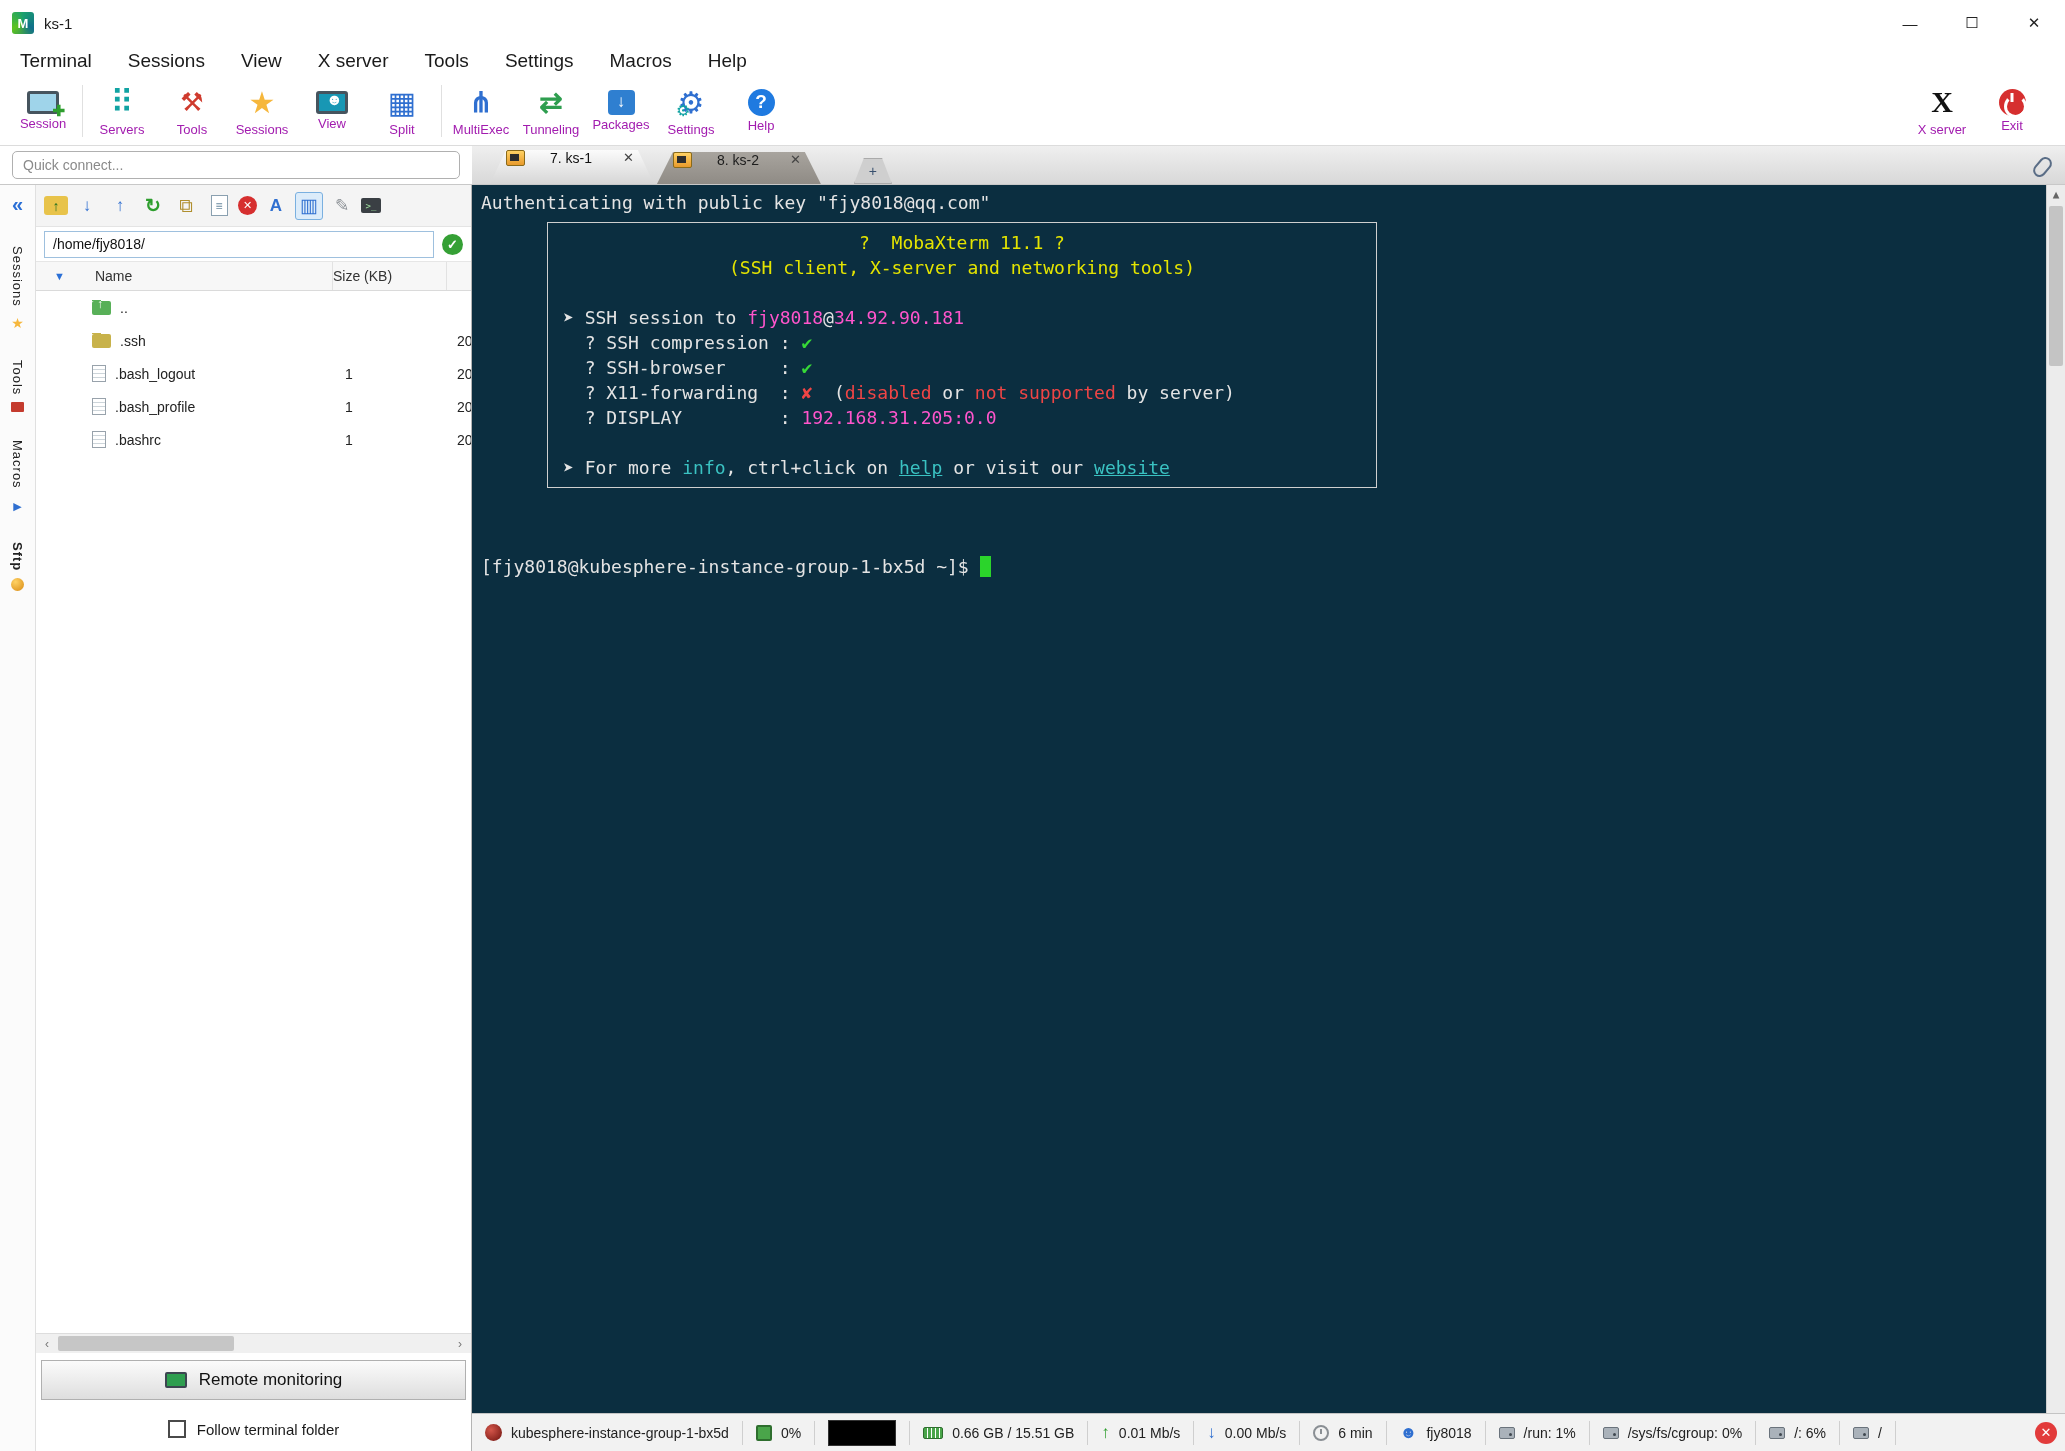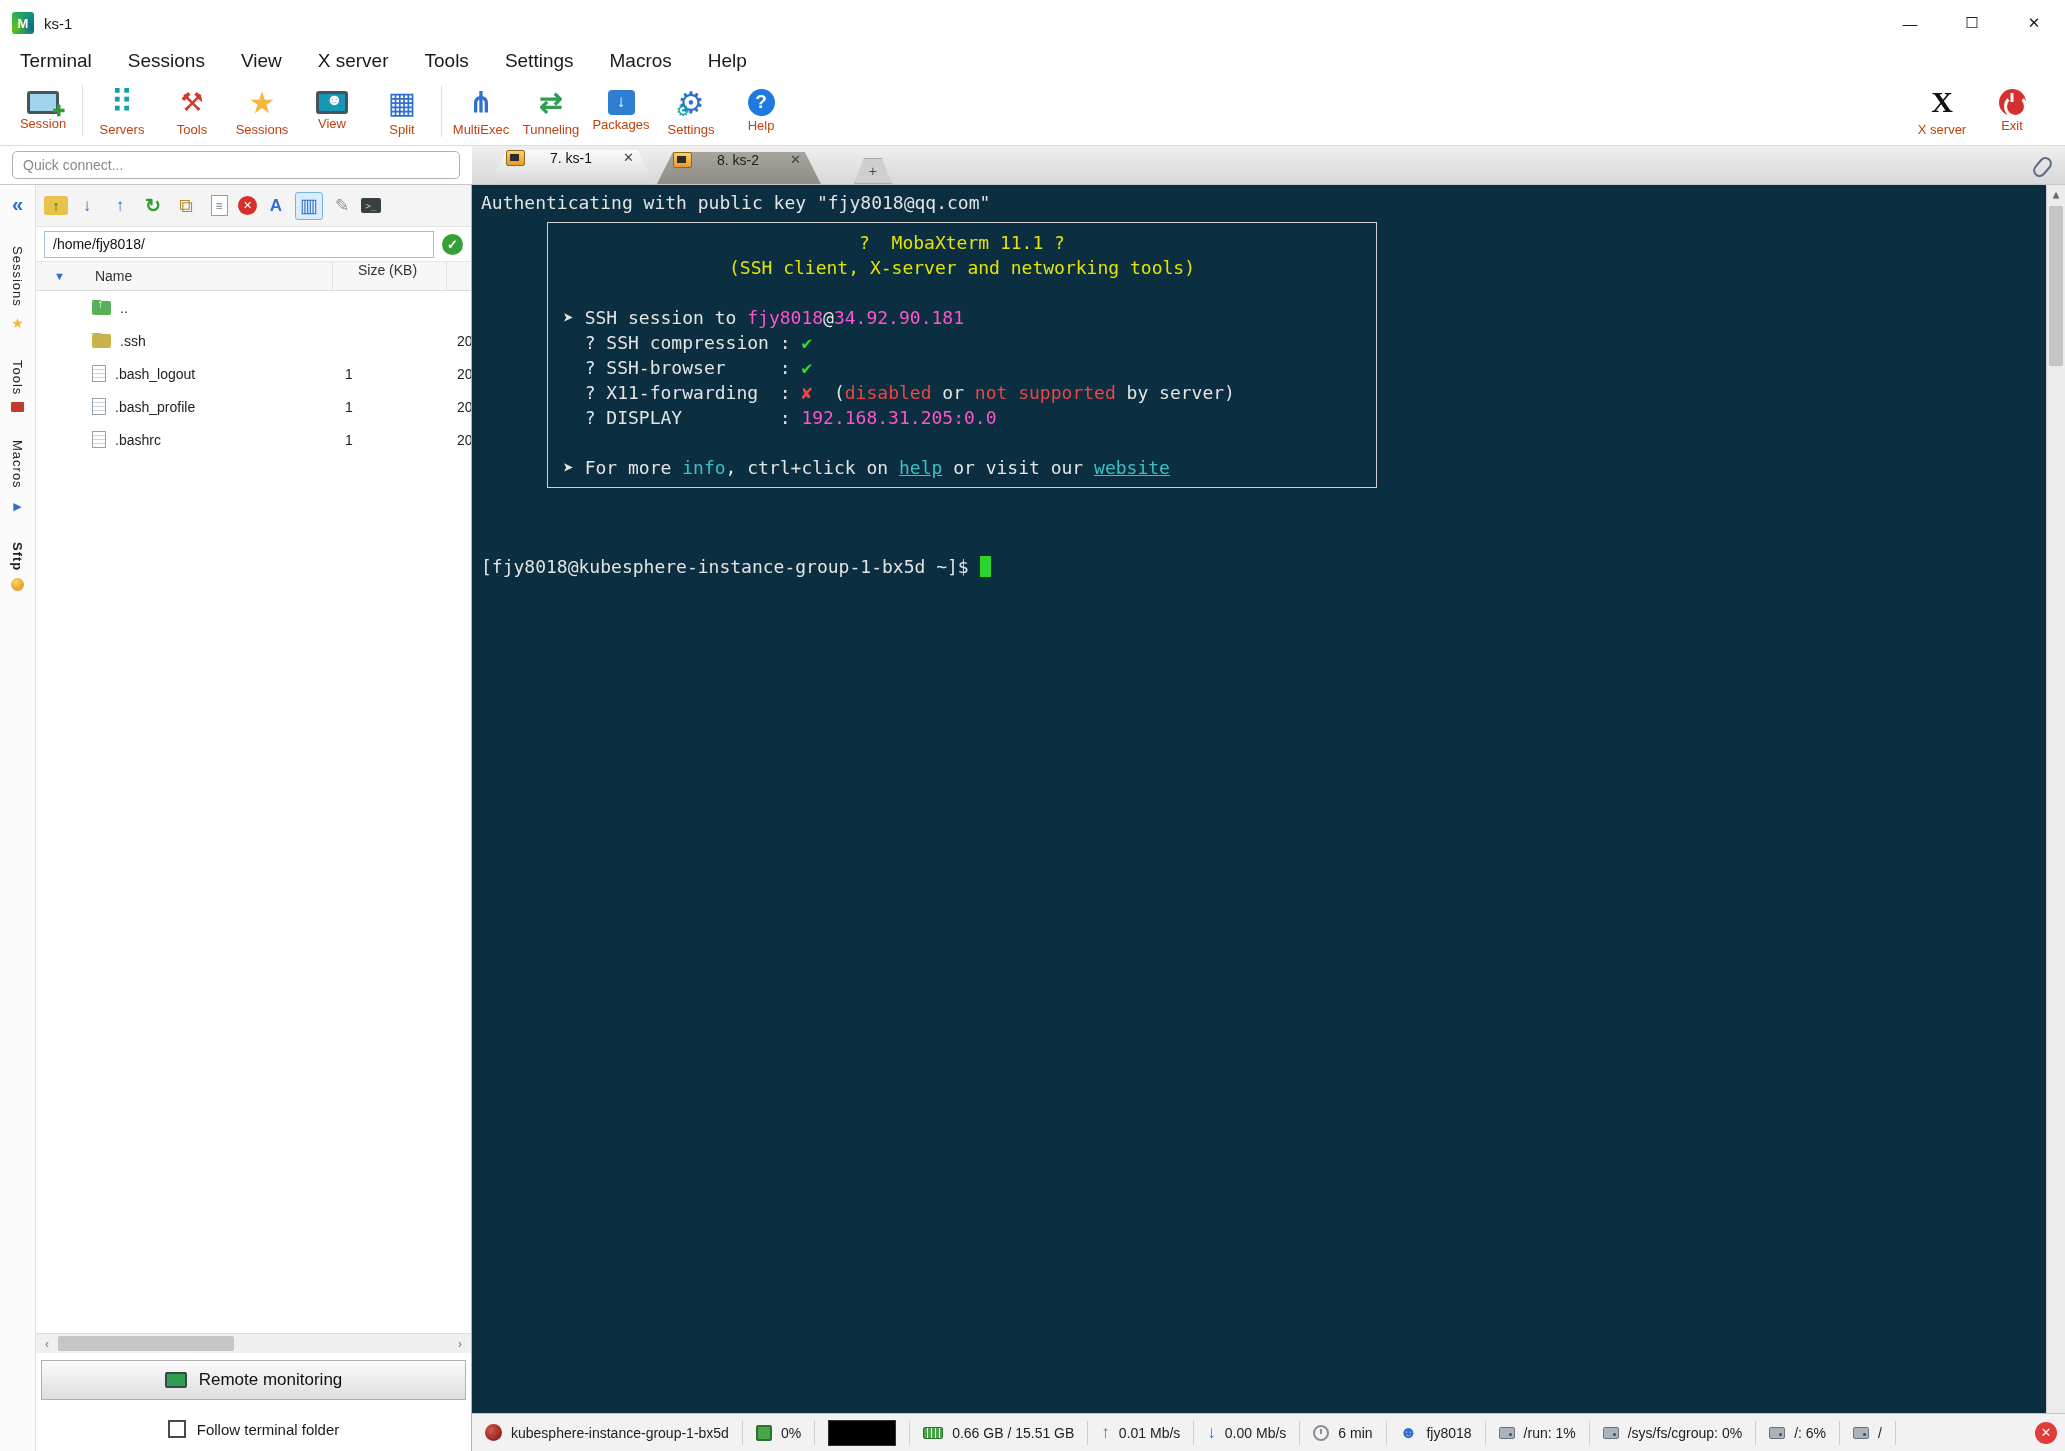--- a/index.html
+++ b/index.html
@@ -8,21 +8,21 @@
   .titlebar{height:46px;display:flex;align-items:center;background:#fff;padding-left:12px;}
   .logo{width:22px;height:22px;border-radius:3px;background:conic-gradient(#1ba06e,#0f6e8c,#5dc31f,#1ba06e);display:flex;align-items:center;justify-content:center;color:#fff;font-weight:bold;font-size:13px;}
   .title-text{font-size:15px;margin-left:10px;}
   .win-controls{margin-left:auto;display:flex;height:100%;}
   .win-btn{width:62px;height:100%;display:flex;align-items:center;justify-content:center;font-size:15px;color:#222;}
   
   .menubar{height:30px;display:flex;align-items:center;background:#fff;font-size:19px;padding-left:2px;}
   .menu-item{padding:0 18px;height:100%;display:flex;align-items:center;cursor:default;}
   
   .toolbar{height:70px;background:#fff;border-bottom:1px solid #dcdcdc;display:flex;align-items:center;padding:0 8px;}
-  .tb-btn{width:70px;height:64px;display:flex;flex-direction:column;align-items:center;justify-content:center;font-size:13px;color:#c2410c;}
+  .tb-btn{width:70px;height:64px;display:flex;flex-direction:column;align-items:center;justify-content:center;font-size:13px;color:#a21caf;}
   .tb-ico{height:36px;display:flex;align-items:center;justify-content:center;margin-bottom:2px;}
   .tb-sep{width:1px;height:52px;background:#e0e0e0;margin:0 4px;}
   .tb-spacer{flex:1;}
   .ico-session{width:32px;height:23px;background:#9fd4ea;border:3px solid #46545e;border-radius:3px;position:relative;}
   .ico-session::after{content:"✚";position:absolute;right:-9px;bottom:-9px;color:#2e9e2e;font-size:15px;font-weight:bold;}
   .ico-servers::before{content:"⠿";color:#11a3a3;font-size:32px;}
   .ico-tools::before{content:"⚒";color:#cf3b2e;font-size:26px;}
   .ico-sessions::before{content:"★";color:#f6b73c;font-size:30px;}
   .ico-view{width:32px;height:23px;background:#1897b4;border:3px solid #46545e;border-radius:3px;position:relative;}
   .ico-view::after{content:"☻";position:absolute;left:7px;top:-3px;color:#fff;font-size:16px;}
@@ -86,21 +86,21 @@
   .sf-columns::before{content:"▥";color:#2f6fd0;font-size:19px;}
   .sf-wand::before{content:"✎";color:#8a8f94;font-size:17px;}
   .sf-console{background:#3a3f44;border-radius:2px;width:20px;height:15px;color:#9fe09f;font-size:9px;font-family:"DejaVu Sans Mono",monospace;}
   .sf-console::before{content:">_";}
   .path-row{height:34px;display:flex;align-items:center;padding:3px 8px;gap:8px;background:#fff;}
   .path-input{flex:1;height:27px;border:1px solid #9ec0de;padding:0 8px;font-size:14px;outline:none;font-family:"Liberation Sans",sans-serif;color:#111;}
   .check-circle{width:21px;height:21px;border-radius:50%;background:#35a035;color:#fff;font-size:13px;display:flex;align-items:center;justify-content:center;font-weight:bold;}
   .ftable-head{height:30px;display:flex;align-items:center;background:#f7f7f7;border-top:1px solid #e6e6e6;border-bottom:1px solid #dadada;font-size:14px;color:#333;}
   .fh-name{flex:1;display:flex;align-items:center;padding-left:18px;gap:30px;}
   .sort-arrow{color:#2a6fd6;font-size:11px;}
-  .fh-size{width:114px;border-left:1px solid #e2e2e2;height:100%;display:flex;align-items:flex-start;padding-left:25px;}
+  .fh-size{width:114px;border-left:1px solid #e2e2e2;height:100%;display:flex;align-items:center;padding-left:0;}
   .fh-date{width:22px;border-left:1px solid #e2e2e2;height:100%;display:flex;align-items:flex-start;padding-left:24px;overflow:hidden;}
   .frows{flex:1;overflow:hidden;}
   .frow{height:33px;display:flex;align-items:center;font-size:14px;color:#222;}
   .fname{flex:1;display:flex;align-items:center;gap:9px;padding-left:56px;overflow:hidden;}
   .fsize{width:114px;padding-left:10px;}
   .fdate{width:22px;padding-left:8px;overflow:hidden;}
   .fold{display:inline-block;width:19px;height:14px;border-radius:2px;position:relative;background:#e8c34a;flex:0 0 auto;}
   .fold::before{content:"";position:absolute;top:-4px;left:0;width:9px;height:4px;background:inherit;border-radius:2px 2px 0 0;}
   .fold.green{background:#58b058;}
   .fold.olive{background:#c8b24a;}

